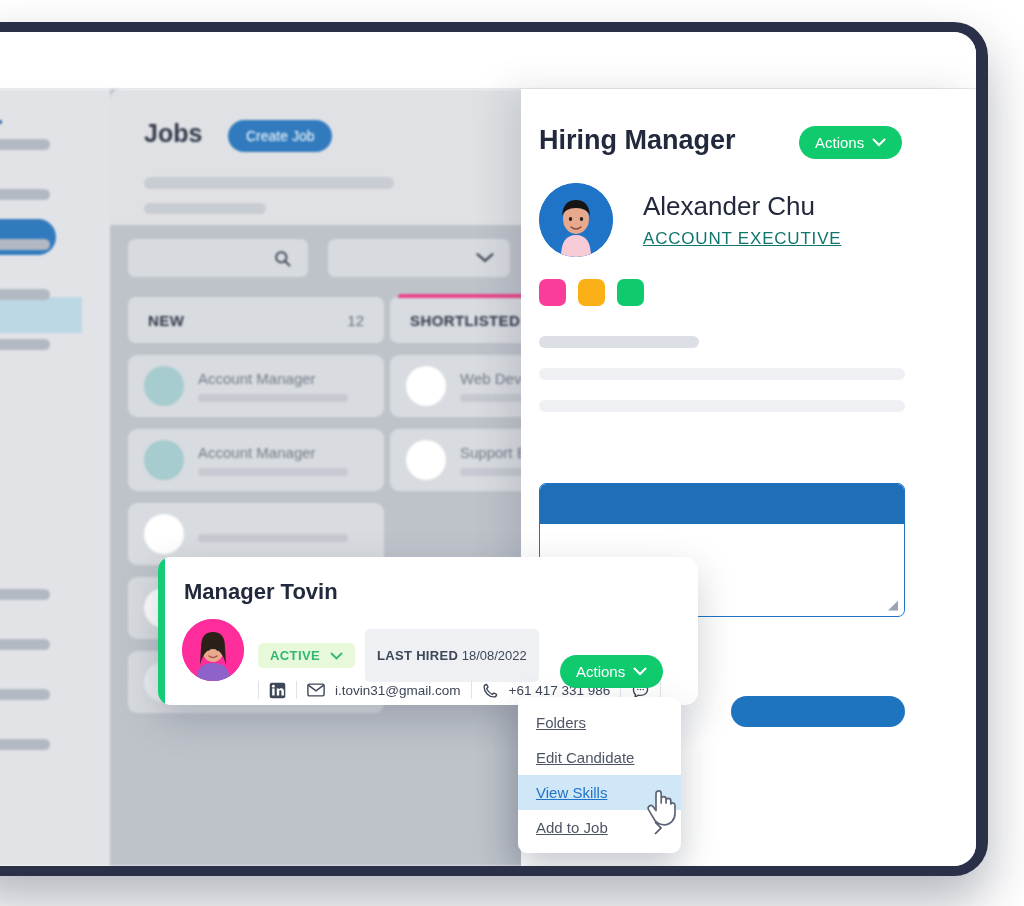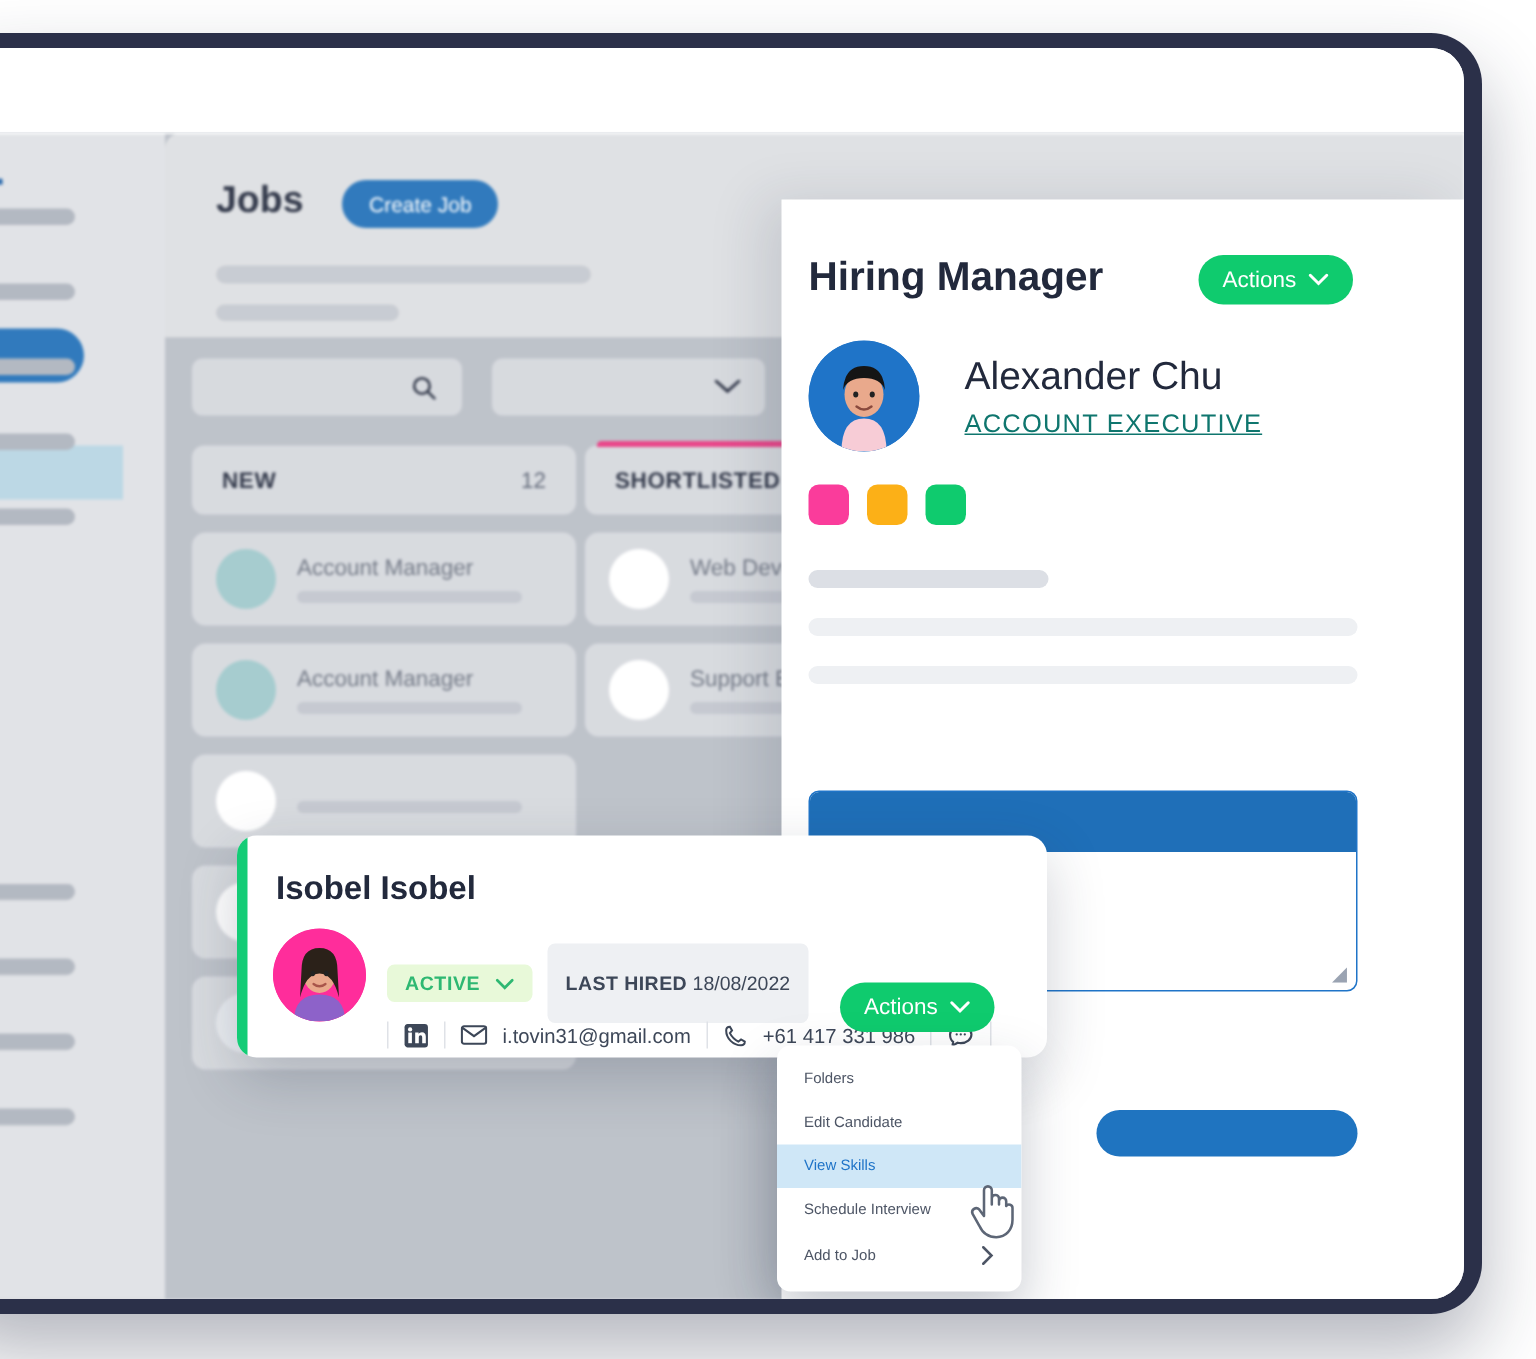--- a/index.html
+++ b/index.html
@@ -131,21 +131,20 @@
   .kav { width: 40px; height: 40px; border-radius: 50%; flex: none; }
   .ktext { margin-left: 14px; }
   .ktitle { font-size: 15px; color: #69707e; }
   .kbar { margin-top: 7px; width: 150px; height: 8px; background: #c1c5cd; border-radius: 4px; }
 
   
   .detail {
     position: absolute; left: 549px; top: 57px; right: 0; bottom: 0;
     background: #fff;
     box-shadow: -14px 0 34px rgba(40,50,70,.13);
-    margin-top: 44px;
   }
   .det-title {
     position: absolute; left: 18px; top: 36px;
     font-size: 27px; font-weight: 700; color: #22293c;
   }
   .actions-btn {
     display: inline-flex; align-items: center; gap: 8px;
     background: #0fcb6e; color: #fff;
     border: none; border-radius: 17px;
     font-size: 15px; font-family: inherit;
@@ -234,21 +233,21 @@
     box-shadow: 0 16px 36px rgba(35,45,70,.26);
     padding: 8px 0; overflow: hidden;
   }
   .menu::before {
     content: ""; position: absolute; left: 96px; top: -9px;
     border-left: 11px solid transparent; border-right: 11px solid transparent;
     border-bottom: 10px solid #fff;
   }
   .menu-item {
     display: flex; align-items: center; justify-content: space-between;
-    padding: 9px 18px; font-size: 10px; color: #4d5565; cursor: pointer;
+    padding: 9px 18px; font-size: 15px; color: #4d5565; cursor: pointer; text-decoration: underline;
   }
   .menu-item.sel { background: #cfe7f7; color: #1f74c8; }
   .cursor-hand {
     position: absolute; left: 672px; top: 755px;
     width: 34px; height: 40px; pointer-events: none;
   }
   svg { display: block; }
 </style>
 </head>
 <body>
@@ -412,21 +411,21 @@
 
       <div class="textarea-box">
         <div class="ta-head"></div>
         <span class="ta-grip">◢</span>
       </div>
 
       <button class="submit-btn"></button>
     </div>
 
     <div class="cand-card">
-      <div class="cand-name">Isobel Isobel</div>
+      <div class="cand-name">Manager Tovin</div>
 
       <div class="cand-avatar">
         <svg viewBox="0 0 62 62" width="62" height="62">
           <circle cx="31" cy="31" r="31" fill="#ff2d9b"></circle>
           <path d="M14 62 Q14 44 31 44 Q48 44 48 62 Z" fill="#8d62c9"></path>
           <ellipse cx="31" cy="30" rx="11" ry="13" fill="#e9a98c"></ellipse>
           <path d="M19 28 Q19 13 31 13 Q43 13 43 28 L44 46 Q40 30 31 30 Q22 30 18 46 Z" fill="#2b2119"></path>
           <ellipse cx="26.5" cy="30" rx="1.5" ry="1.8" fill="#222"></ellipse>
           <ellipse cx="35.5" cy="30" rx="1.5" ry="1.8" fill="#222"></ellipse>
           <path d="M27 37 Q31 40 35 37" stroke="#a8554a" stroke-width="1.5" fill="none" stroke-linecap="round"></path>
@@ -501,23 +500,20 @@
         <div class="menu-item">
           <span>Folders</span>
         </div>
         <div class="menu-item">
           <span>Edit Candidate</span>
         </div>
         <div class="menu-item sel">
           <span>View Skills</span>
         </div>
         <div class="menu-item">
-          <span>Schedule Interview</span>
-        </div>
-        <div class="menu-item">
           <span>Add to Job</span>
           <span>
             <svg width="9" height="14" viewBox="0 0 9 14" fill="none" stroke="#4d5565" stroke-width="1.7" stroke-linecap="round">
               <polyline points="1.5,1.5 7,7 1.5,12.5"></polyline>
             </svg>
           </span>
         </div>
       </div>
 
     <div class="cursor-hand">

